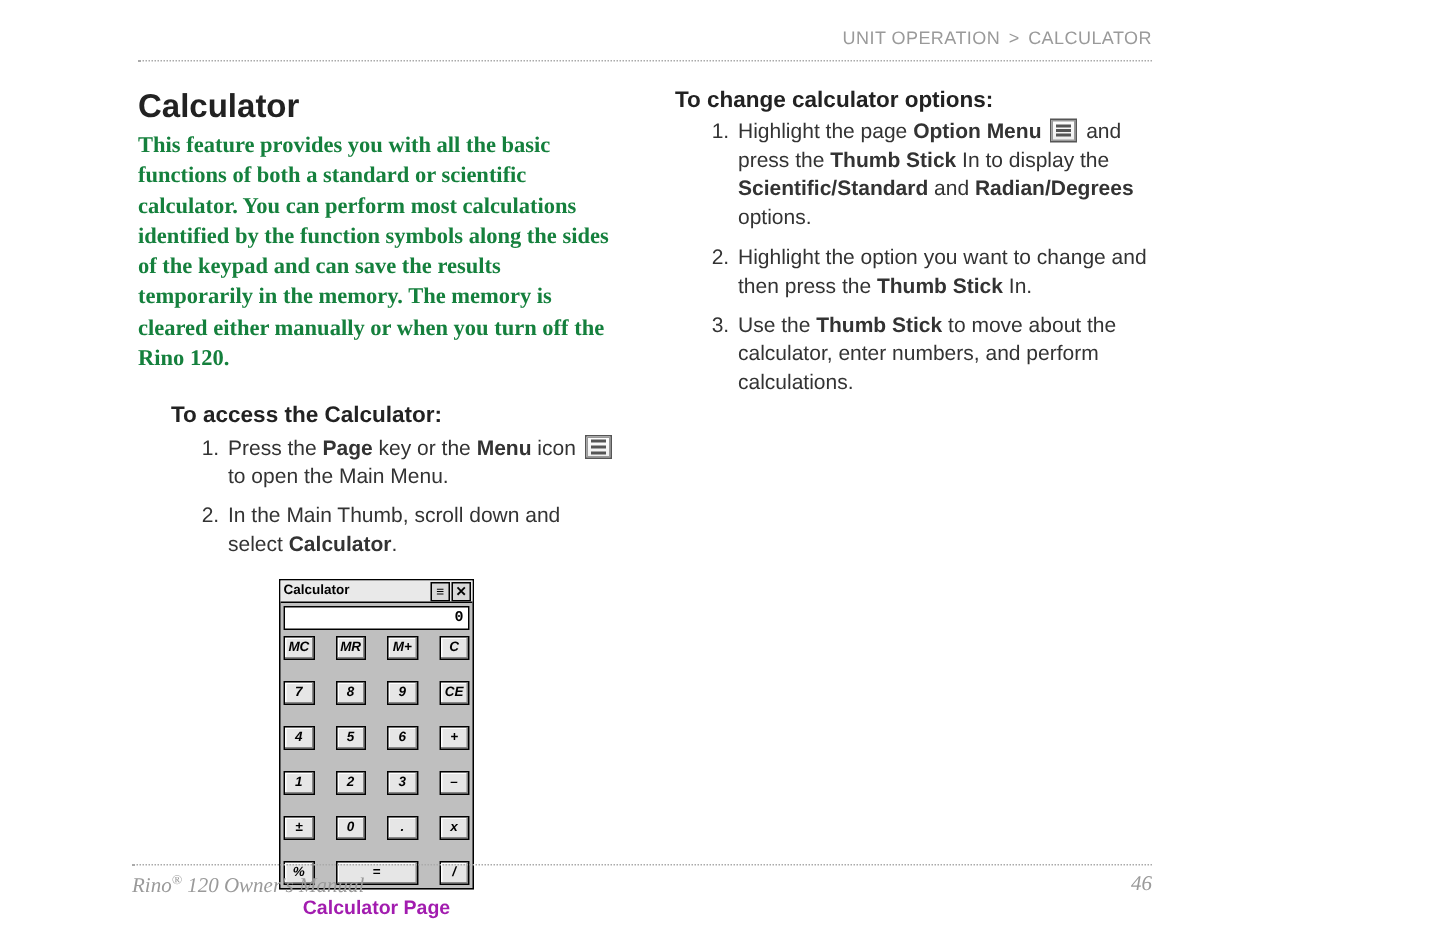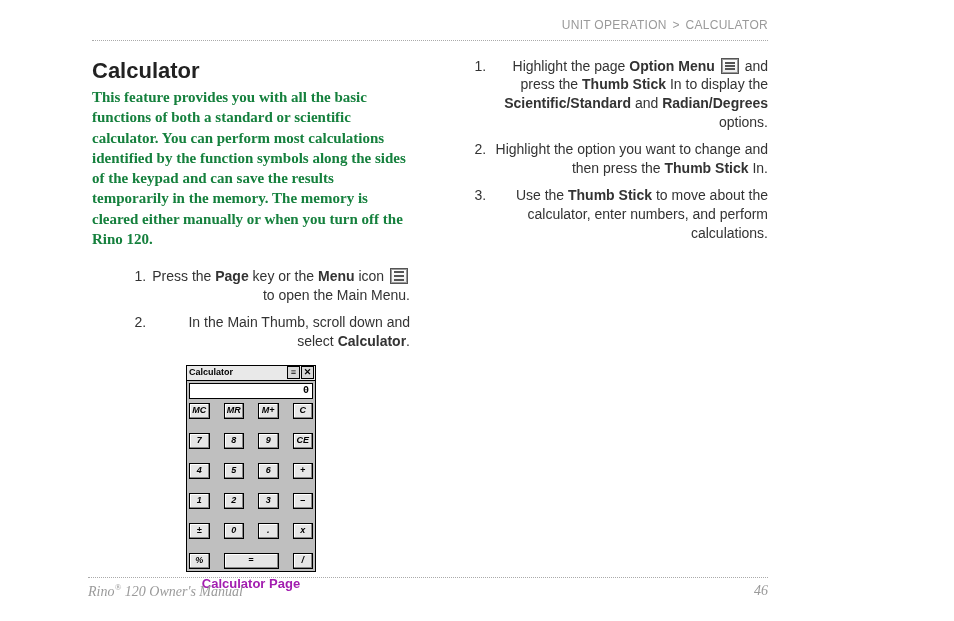--- a/index.html
+++ b/index.html
@@ -82,21 +82,20 @@
     font-family: Arial, Helvetica, sans-serif;
     font-size: 14px;
     color: #333;
     margin: 0 0 14px 0;
     padding-left: 58px;
     line-height: 1.35;
   }
   ol.steps li {
     margin-bottom: 8px;
     padding-left: 2px;
-    text-align: right;
   }
   ol.steps b { font-weight: bold; }
 
   .inline-icon {
     display: inline-block;
     vertical-align: -3px;
     width: 16px;
     height: 14px;
     border: 1px solid #555;
     background: linear-gradient(#fff,#eee);
@@ -233,20 +232,21 @@
     <span class="bc2">Calculator</span>
   </div>
   <hr class="dotted">
 
   <div class="columns">
 
     <div class="col">
       <h1 class="title">Calculator</h1>
       <p class="intro">This feature provides you with all the basic functions of both a standard or scientific calculator. You can perform most calculations identified by the function symbols along the sides of the keypad and can save the results temporarily in the memory. The memory is cleared either manually or when you turn off the Rino 120.</p>
 
+      <div class="subhead indent">To access the Calculator:</div>
       <ol class="steps">
         <li>
           <span>Press the </span><b>Page</b><span> key or the </span><b>Menu</b><span> icon </span><span class="inline-icon menu"></span><span> to open the Main Menu.</span>
         </li>
         <li>
           <span>In the Main Thumb, scroll down and select </span><b>Calculator</b><span>.</span>
         </li>
       </ol>
 
       <div class="calc-wrap">
@@ -286,20 +286,21 @@
             <div class="calc-key">%</div>
             <div class="calc-key span2">=</div>
             <div class="calc-key">/</div>
           </div>
         </div>
         <div class="calc-caption">Calculator Page</div>
       </div>
     </div>
 
     <div class="col">
+      <div class="subhead">To change calculator options:</div>
       <ol class="steps" style="padding-left:40px">
         <li>
           <span>Highlight the page </span><b>Option Menu</b> <span class="inline-icon option"></span><span> and press the </span><b>Thumb Stick</b><span> In to display the </span><b>Scientific/Standard</b><span> and </span><b>Radian/Degrees</b><span> options.</span>
         </li>
         <li>
           <span>Highlight the option you want to change and then press the </span><b>Thumb Stick</b><span> In.</span>
         </li>
         <li>
           <span>Use the </span><b>Thumb Stick</b><span> to move about the calculator, enter numbers, and perform calculations.</span>
         </li>

